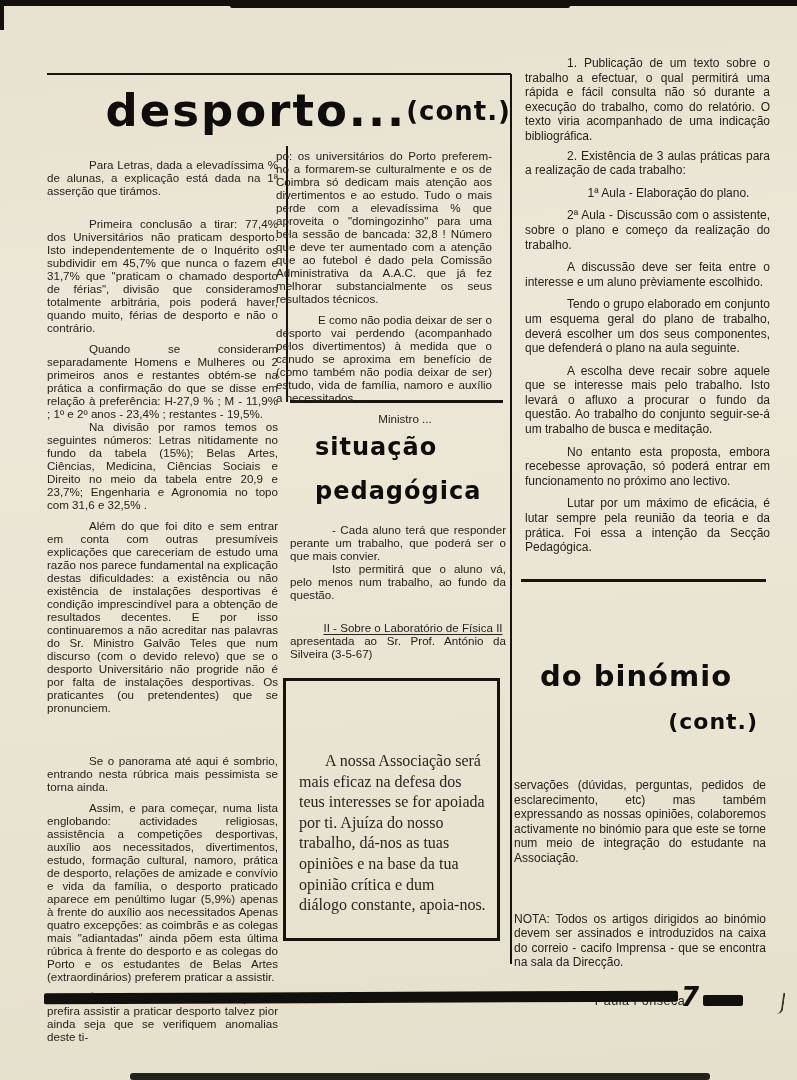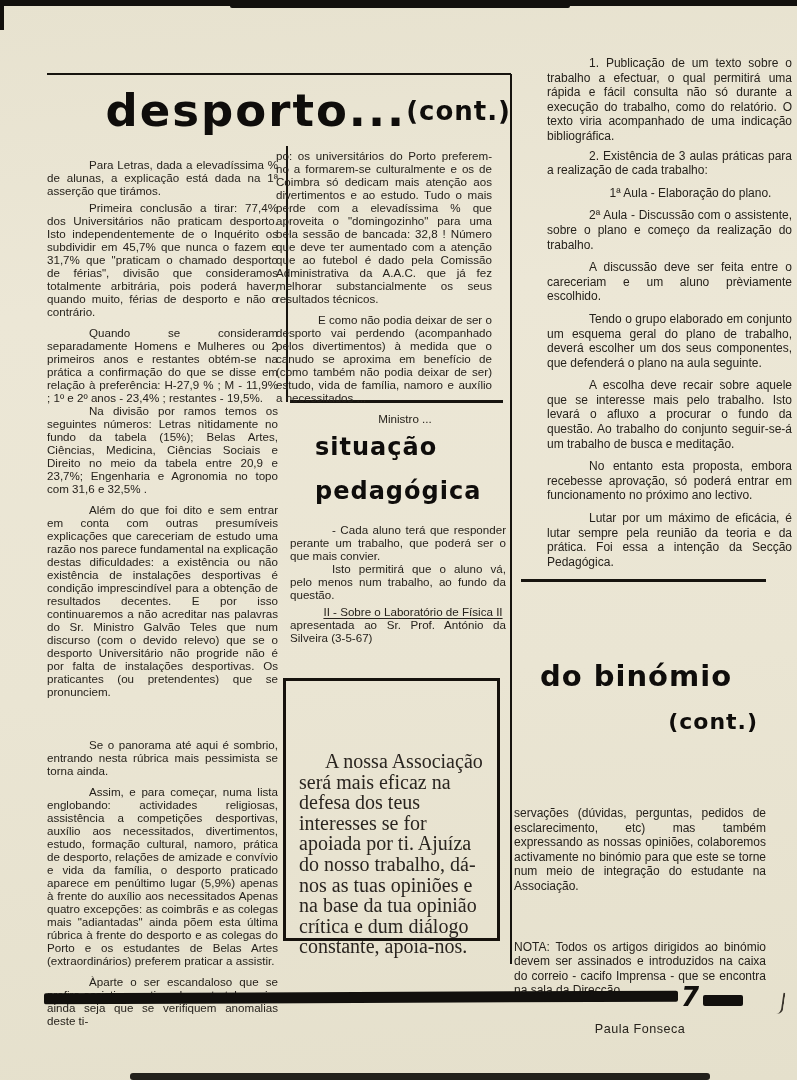--- a/index.html
+++ b/index.html
@@ -15,41 +15,41 @@
   }
   .abs{position:absolute;}
   .rule{background:#17140f;}
   
   .colA{font-size:11.6px;line-height:13px;}
   .colC{font-size:12px;line-height:14.6px;}
   .p{margin:0;text-align:justify;}
   .ind{text-indent:42px;}
   .noj{text-align:center;}
   .g-sm{margin-top:8px;}
-  .g-md{margin-top:4px;}
+  .g-md{margin-top:20px;}
   .g-lg{margin-top:40px;}
   .g-sm3{margin-top:5px;}
   
   .display{
     font-family:"DejaVu Sans", sans-serif;font-weight:800;color:#0f0d0b;
     letter-spacing:.5px;
   }
   .title-main{font-size:45px;line-height:1;letter-spacing:2px;}
   .title-cont{font-size:26px;letter-spacing:1px;vertical-align:6px;}
   .h-situacao{font-size:24px;line-height:44px;letter-spacing:1px;}
   .h-orient{font-size:29px;line-height:1;letter-spacing:1px;}
   .h-orient-cont{font-size:22px;letter-spacing:1px;}
   
   .box{
     border:3px solid #16120d;
     box-sizing:border-box;
   }
   .box-text{
     font-family:"Liberation Serif", serif;
-    font-size:20px;line-height:20.6px;color:#2a2520;
+    font-size:16px;line-height:20.6px;color:#2a2520;
     text-indent:26px;text-align:left;
   }
   .underline{text-decoration:underline;text-underline-offset:2px;}
   .signature{text-align:center;text-indent:0;font-size:12.6px;letter-spacing:.5px;}
   .pagenum{
     font-family:"DejaVu Sans", sans-serif;font-weight:bold;font-style:italic;
     font-size:26px;color:#12100d;
   }
   .artifact{background:#12100d;}
 </style>
@@ -99,38 +99,38 @@
     <p class="p ind">- Cada aluno terá que responder perante um trabalho, que poderá ser o que mais convier.</p>
     <p class="p ind">Isto permitirá que o aluno vá, pelo menos num trabalho, ao fundo da questão.</p>
     <p class="p noj g-md" style="text-indent:30px;"><span class="underline">II - Sobre o Laboratório de Física II</span></p>
     <p class="p">apresentada ao Sr. Prof. António da Silveira (3-5-67)</p>
   </div>
 
   <div class="abs box" style="left:283px;top:678px;width:217px;height:263px;">
     <p class="box-text" style="margin:70px 11px 0 13px;">A nossa Associação será mais eficaz na defesa dos teus interesses se for apoiada por ti. Ajuíza do nosso trabalho, dá-nos as tuas opiniões e na base da tua opinião crítica e dum diálogo constante, apoia-nos.</p>
   </div>
 
-  <div class="abs colC" style="left:547px;top:56px;width:245px;">
+  <div class="abs colC" style="left:525px;top:56px;width:245px;">
     <p class="p ind">1. Publicação de um texto sobre o trabalho a efectuar, o qual permitirá uma rápida e fácil consulta não só durante a execução do trabalho, como do relatório. O texto viria acompanhado de uma indicação bibliográfica.</p>
     <p class="p ind g-sm3">2. Existência de 3 aulas práticas para a realização de cada trabalho:</p>
     <p class="p ind g-sm noj">1ª Aula - Elaboração do plano.</p>
     <p class="p ind g-sm">2ª Aula - Discussão com o assistente, sobre o plano e começo da realização do trabalho.</p>
-    <p class="p ind g-sm">A discussão deve ser feita entre o careceriam e um aluno prèviamente escolhido.</p>
+    <p class="p ind g-sm">A discussão deve ser feita entre o interesse e um aluno prèviamente escolhido.</p>
     <p class="p ind g-sm">Tendo o grupo elaborado em conjunto um esquema geral do plano de trabalho, deverá escolher um dos seus componentes, que defenderá o plano na aula seguinte.</p>
     <p class="p ind g-sm">A escolha deve recair sobre aquele que se interesse mais pelo trabalho. Isto levará o afluxo a procurar o fundo da questão. Ao trabalho do conjunto seguir-se-á um trabalho de busca e meditação.</p>
     <p class="p ind g-sm">No entanto esta proposta, embora recebesse aprovação, só poderá entrar em funcionamento no próximo ano lectivo.</p>
     <p class="p ind g-sm">Lutar por um máximo de eficácia, é lutar sempre pela reunião da teoria e da prática. Foi essa a intenção da Secção Pedagógica.</p>
   </div>
 
   <div class="abs" style="left:540px;top:622px;width:222px;">
     <div class="display h-orient" style="margin-top:40px;">do binómio</div>
     <div class="display h-orient-cont" style="margin-top:18px;text-align:right;padding-right:4px;">(cont.)</div>
   </div>
 
-  <div class="abs colC" style="left:514px;top:778px;width:252px;margin-top:28px;">
+  <div class="abs colC" style="left:514px;top:778px;width:252px;">
     <p class="p">servações (dúvidas, perguntas, pedidos de esclarecimento, etc) mas também expressando as nossas opiniões, colaboremos activamente no binómio para que este se torne num meio de integração do estudante na Associação.</p>
     <p class="p" style="margin-top:46px;">NOTA: Todos os artigos dirigidos ao binómio devem ser assinados e introduzidos na caixa do correio - cacifo Imprensa - que se encontra na sala da Direcção.</p>
     <p class="p signature" style="margin-top:24px;">Paula Fonseca</p>
   </div>
 
   <div class="abs artifact" style="left:44px;top:992px;width:634px;height:11px;transform:rotate(-0.25deg);border-radius:2px;"></div>
   <div class="abs pagenum" style="left:681px;top:982px;">7</div>
   <div class="abs artifact" style="left:703px;top:995px;width:40px;height:11px;border-radius:2px;"></div>
   <div class="abs" style="left:776px;top:992px;width:6px;height:22px;border-right:2px solid #3a352c;border-radius:0 0 6px 0;transform:rotate(8deg);"></div>
 

